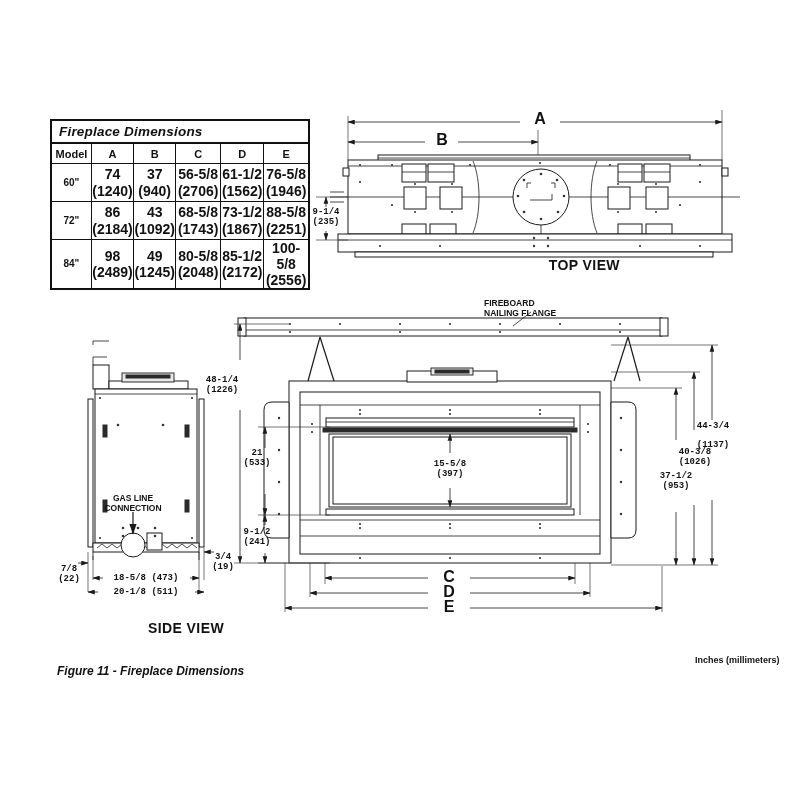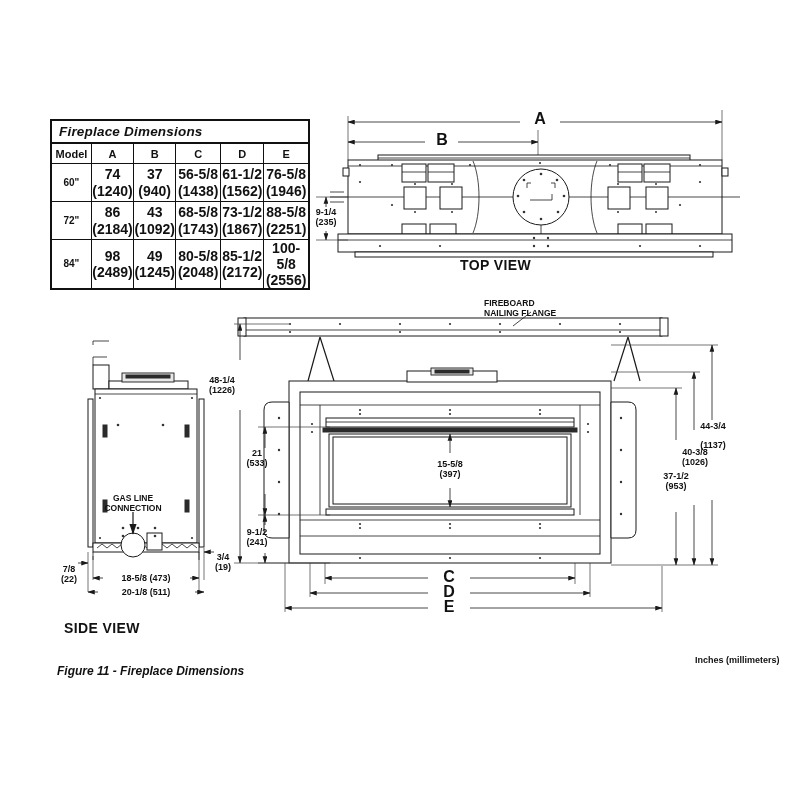--- a/index.html
+++ b/index.html
@@ -76,25 +76,26 @@
   .txt {
     position: absolute;
     font-weight: bold;
     color: #111;
     white-space: pre;
     line-height: 1.12;
   }
   .view-label {
     font-size: 14px;
     letter-spacing: .4px;
-    text-align: left;
+    text-align: right;
   }
   .dim-text {
     font-size: 9px;
     text-align: center;
+    font-family: Liberation Mono, monospace;
   }
   .dim-letter {
     font-size: 16px;
     text-align: center;
   }
   .callout {
     font-size: 8.5px;
     text-align: center;
     line-height: 1.2;
   }
@@ -142,21 +143,21 @@
         <td>
           <span class="cell-in">74</span>
           <span class="cell-mm">(1240)</span>
         </td>
         <td>
           <span class="cell-in">37</span>
           <span class="cell-mm">(940)</span>
         </td>
         <td>
           <span class="cell-in">56-5/8</span>
-          <span class="cell-mm">(1438)</span>
+          <span class="cell-mm">(2706)</span>
         </td>
         <td>
           <span class="cell-in">61-1/2</span>
           <span class="cell-mm">(1562)</span>
         </td>
         <td>
           <span class="cell-in">76-5/8</span>
           <span class="cell-mm">(1946)</span>
         </td>
       </tr>

